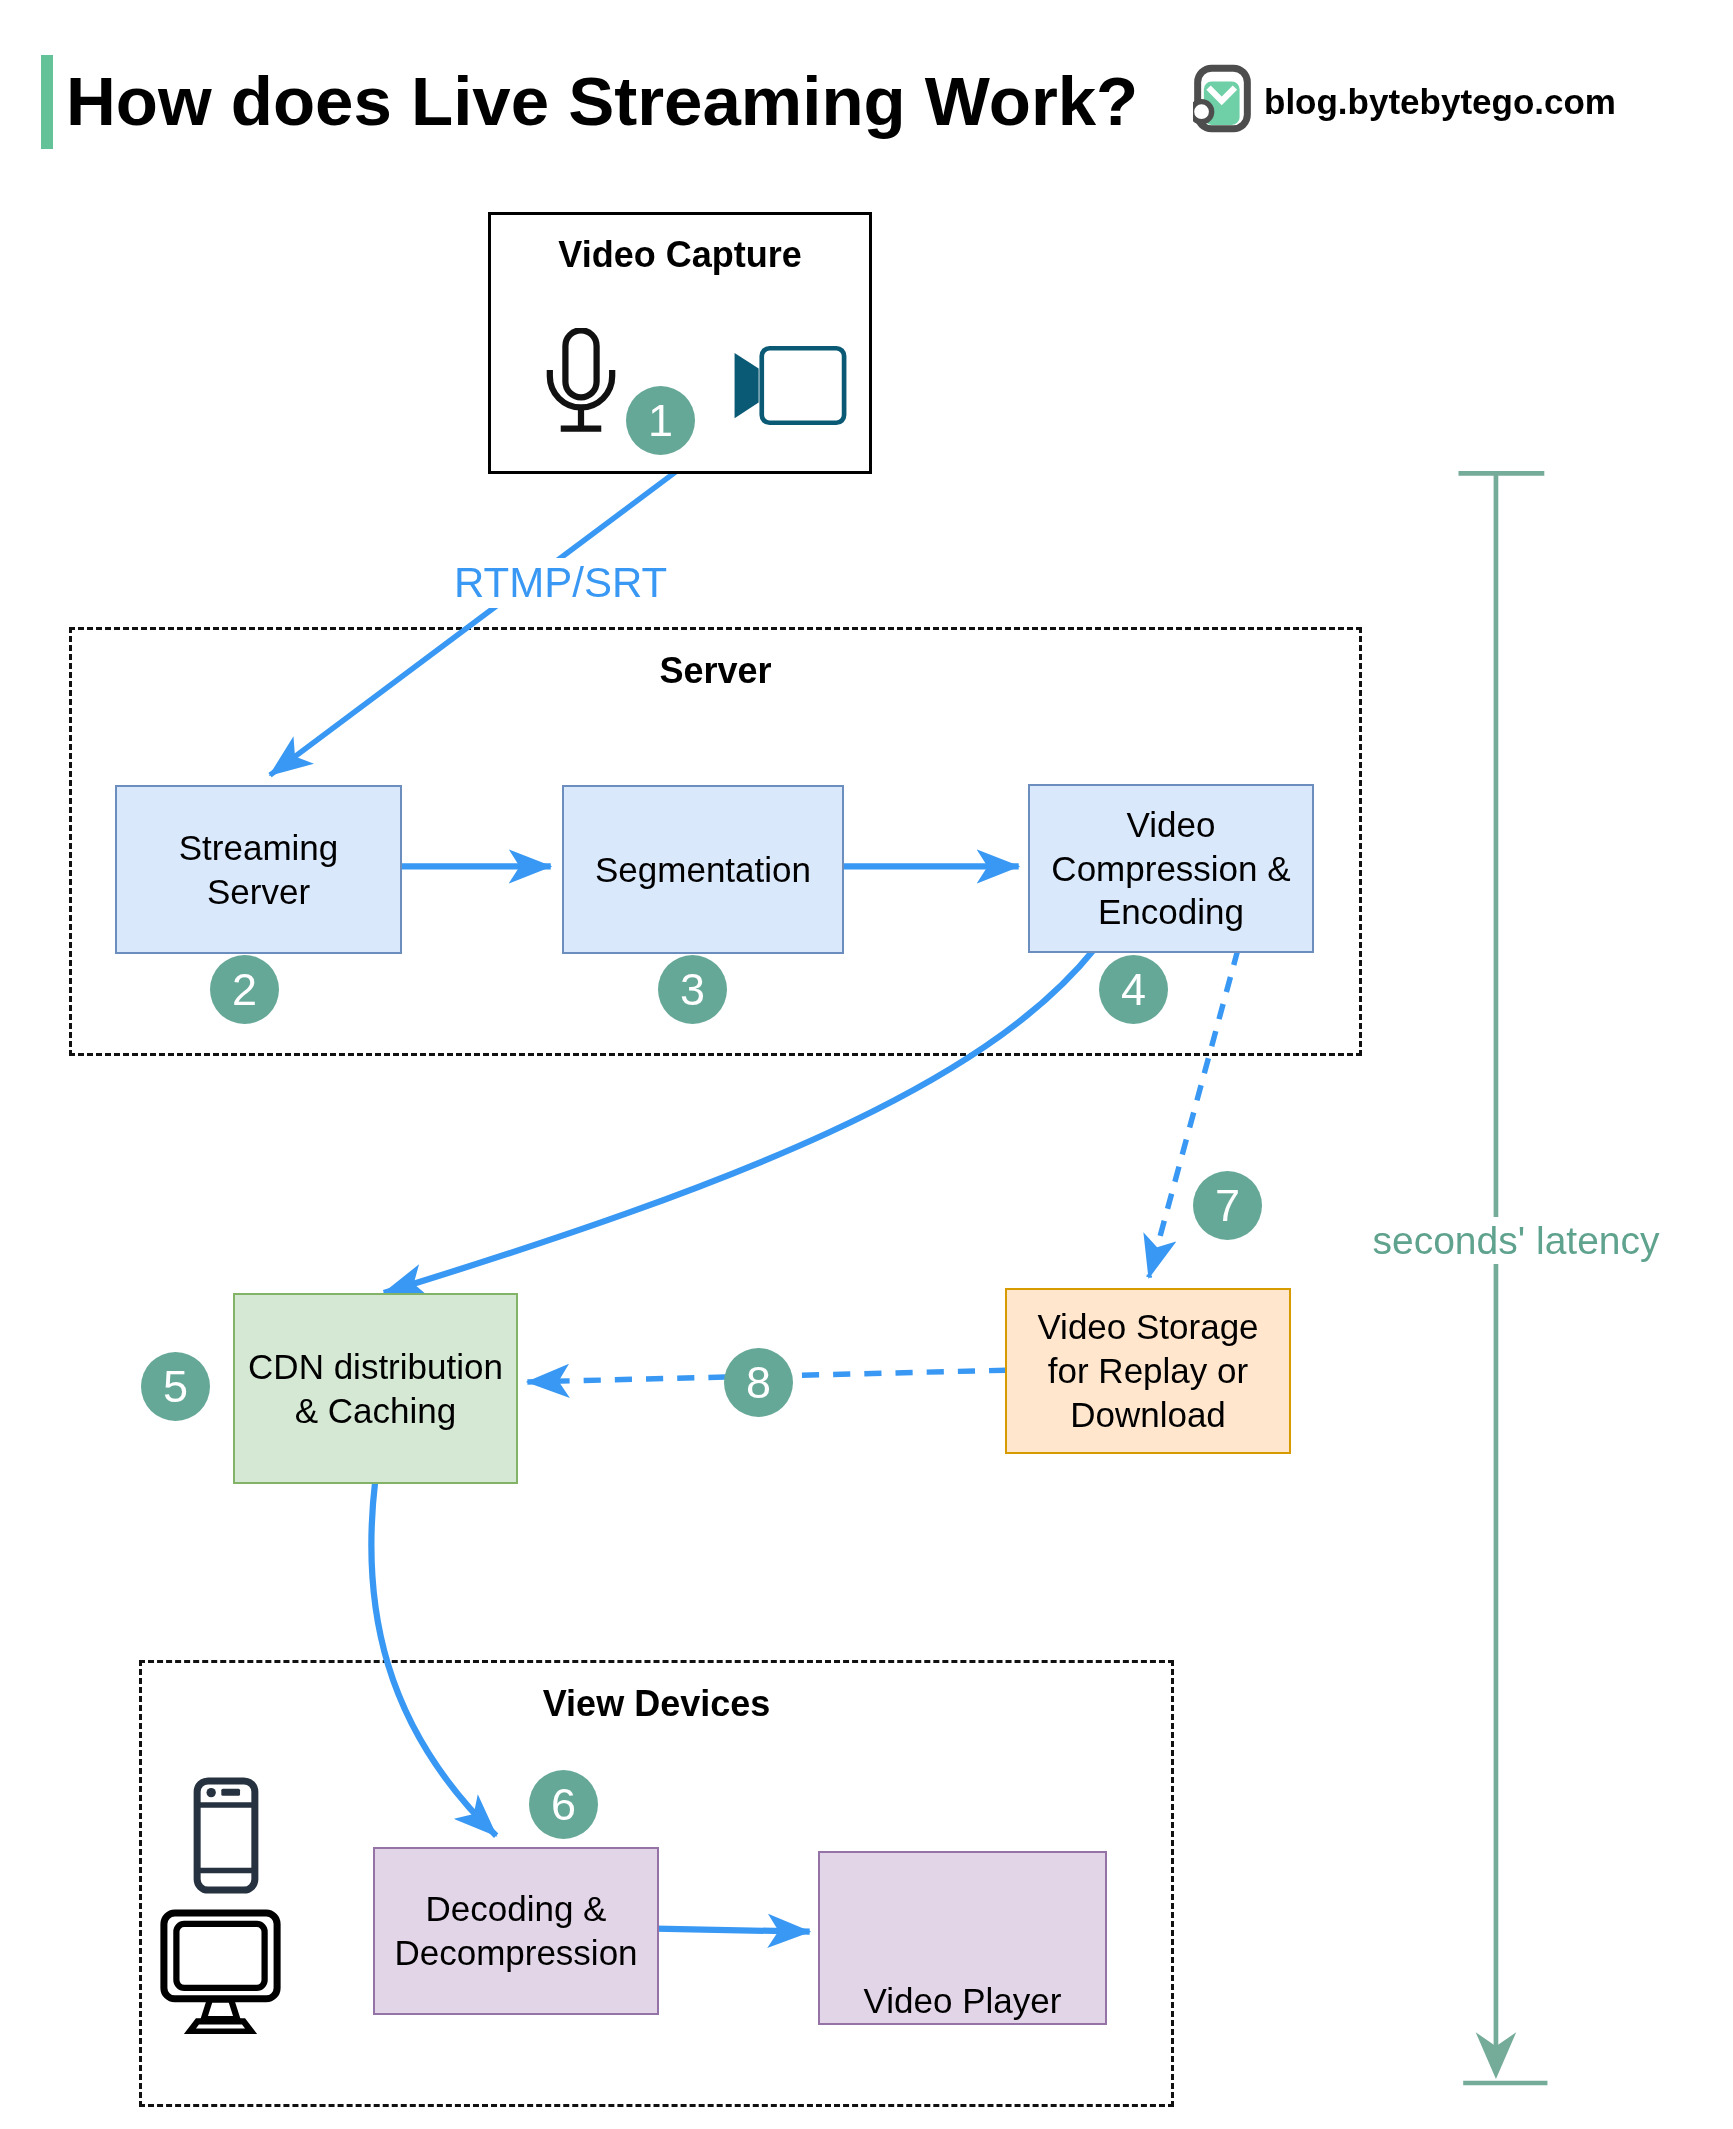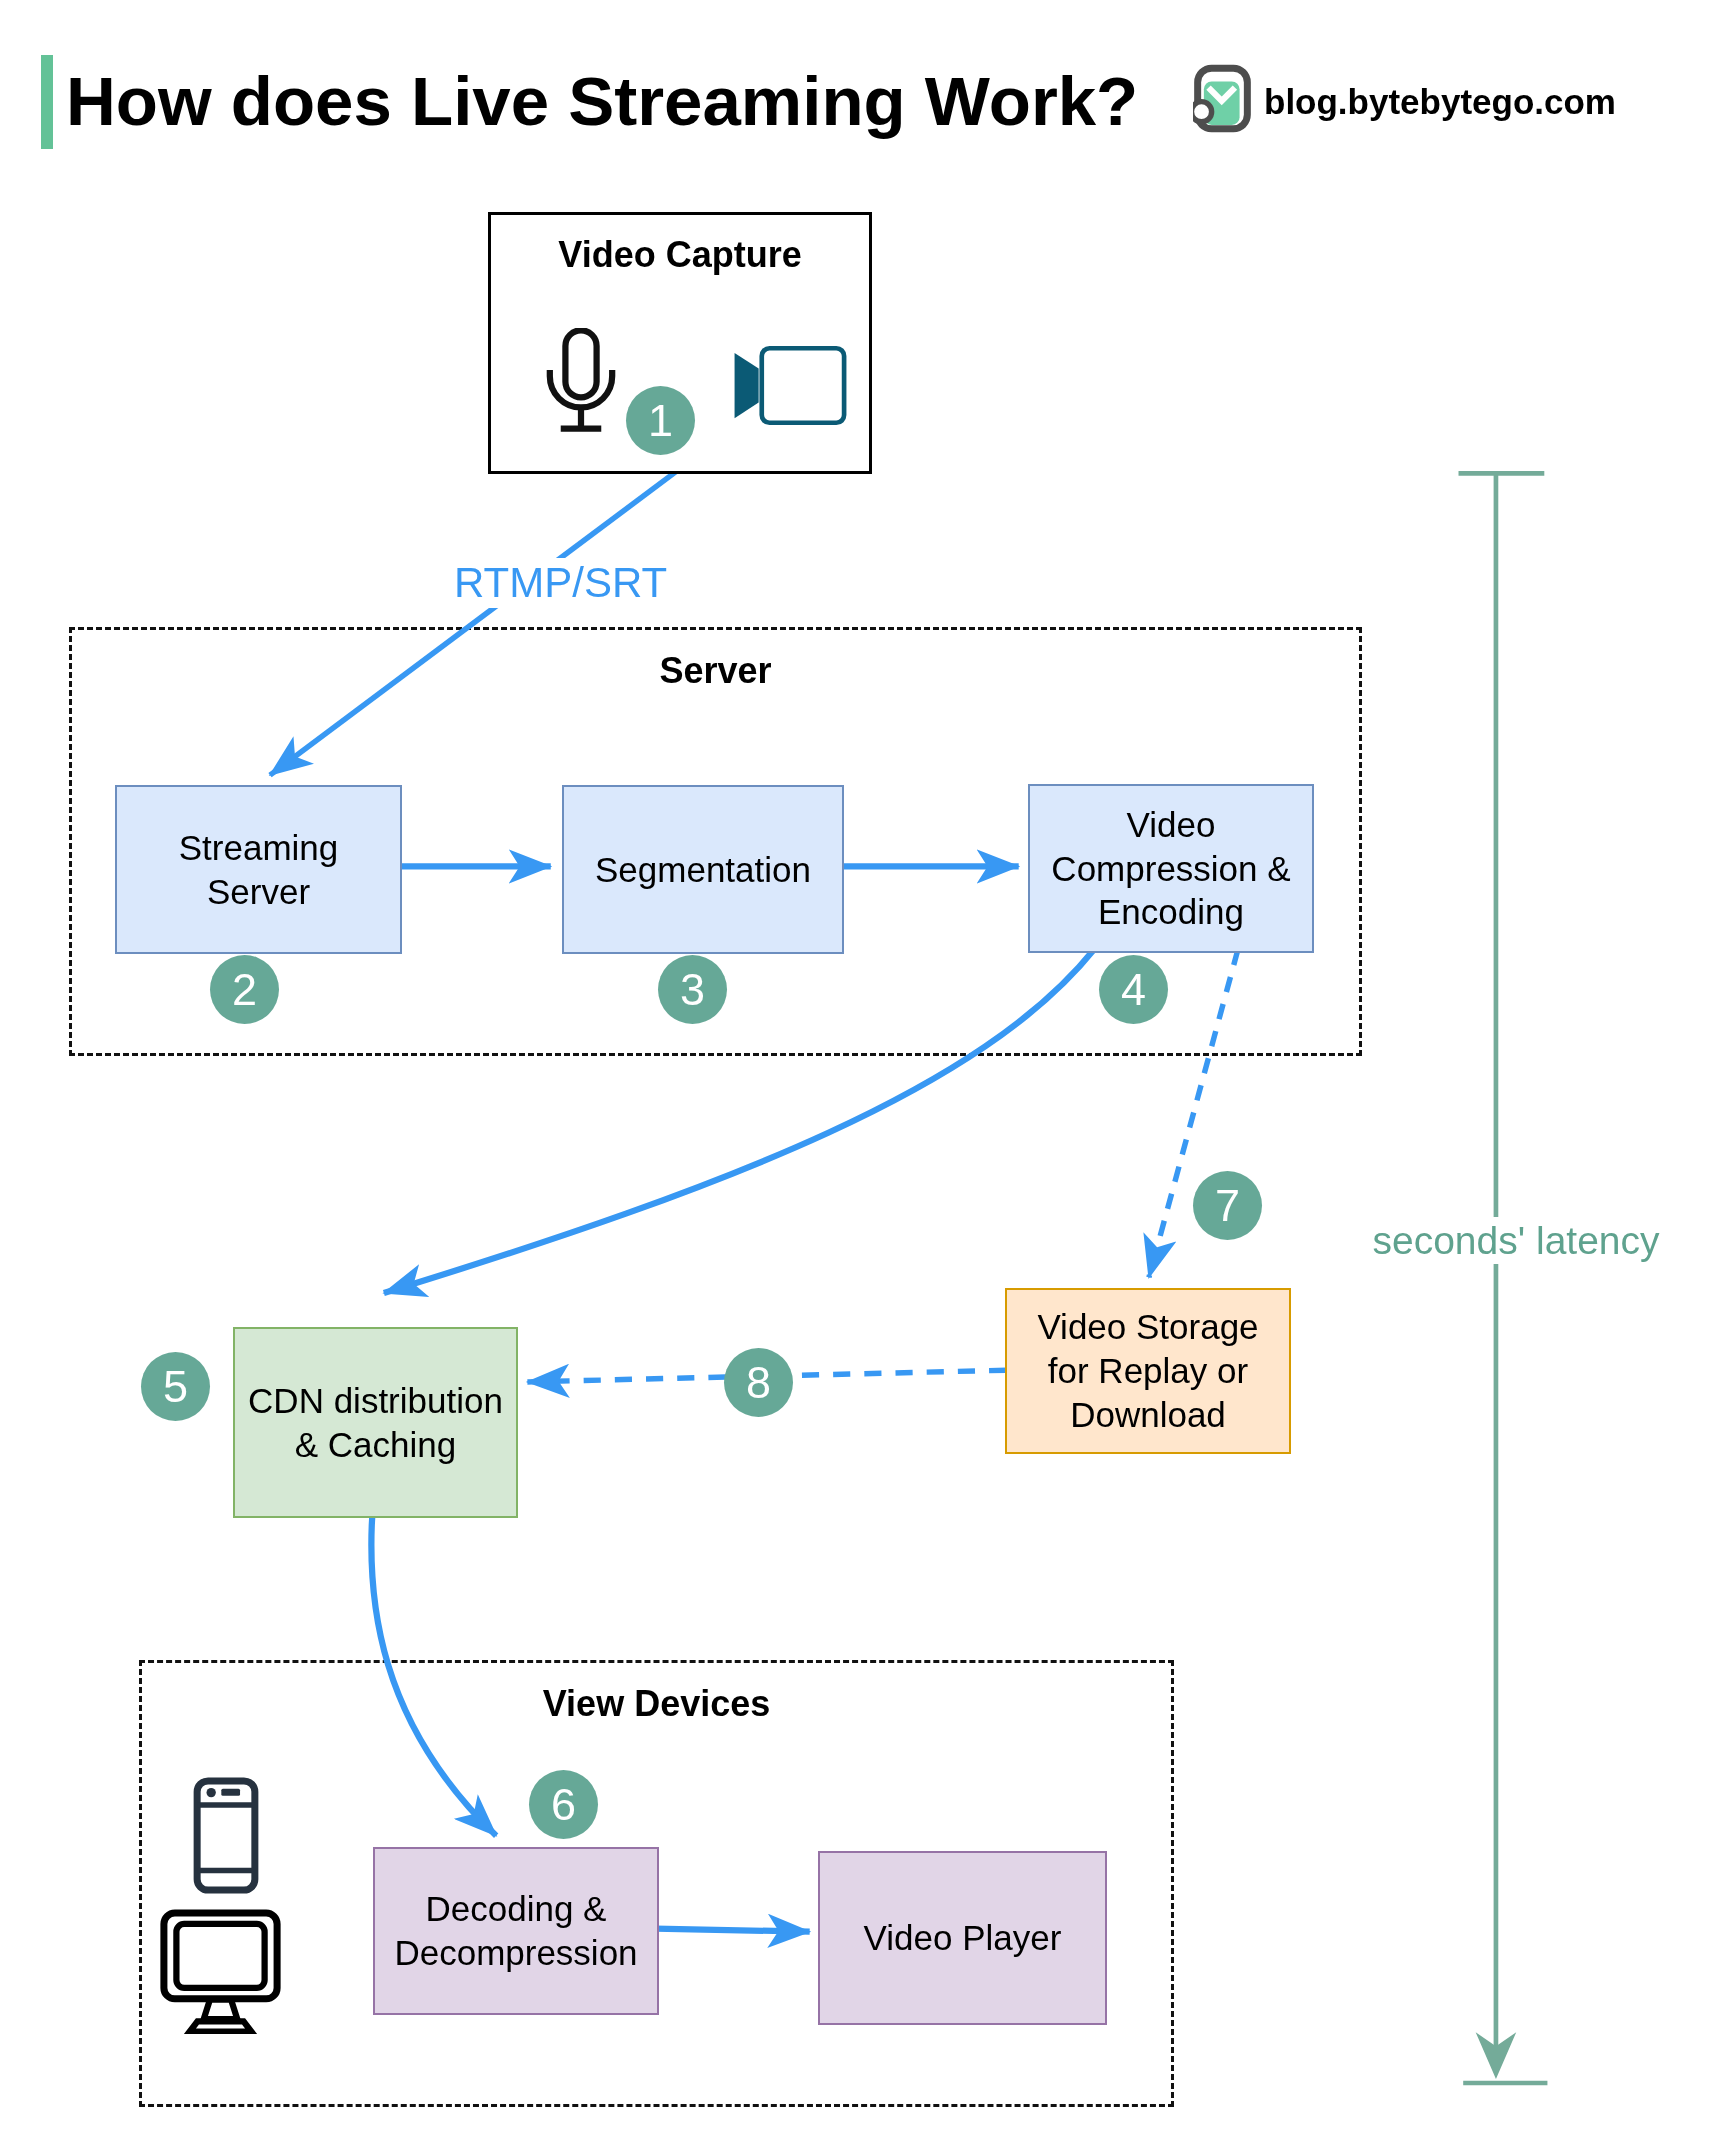--- a/index.html
+++ b/index.html
@@ -21,24 +21,24 @@
   
   .node{display:flex;align-items:center;justify-content:center;text-align:center;
         font-size:35px;line-height:1.25;white-space:pre-line;}
   .blue  {background:#dae8fc;border:2.3px solid #6c8ebf;}
   .green {background:#d5e8d4;border:2.3px solid #82b366;}
   .orange{background:#ffe6cc;border:2.3px solid #d79b00;}
   .purple{background:#e1d5e7;border:2.3px solid #9673a6;}
   #streaming   {left:115px; top:785px;width:283px;height:165px;}
   #segmentation{left:562px; top:785px;width:278px;height:165px;text-align:right;}
   #vce         {left:1028px;top:784px;width:282px;height:165px;}
-  #cdn         {left:233px; top:1327px;width:281px;height:187px;}
+  #cdn         {left:233px; top:1293px;width:281px;height:187px;}
   #storage     {left:1005px;top:1288px;width:282px;height:162px;}
   #decoding    {left:373px; top:1847px;width:282px;height:164px;}
-  #player      {left:818px;top:1851px;width:285px;height:170px;}
+  #player      {left:818px;top:1851px;width:285px;height:170px;align-items:flex-end;}
   
   .badge{width:69px;height:69px;border-radius:50%;background:#66a897;color:#fff;
          display:flex;align-items:center;justify-content:center;font-size:45px;}
   #badge-1{left:626px;top:386px;}  #badge-2{left:210px;top:955px;}
   #badge-3{left:658px;top:955px;} #badge-4{left:1099px;top:955px;}
   #badge-5{left:141px;top:1352px;} #badge-6{left:529px;top:1770px;}
   #badge-7{left:1193px;top:1171px;}#badge-8{left:724px;top:1348px;}
   
   .edge-label{background:#fff;color:#3898f3;text-align:center;white-space:pre-line;}
   #rtmp-label{left:454px;top:558px;width:203px;height:50px;line-height:50px;font-size:42px;}

